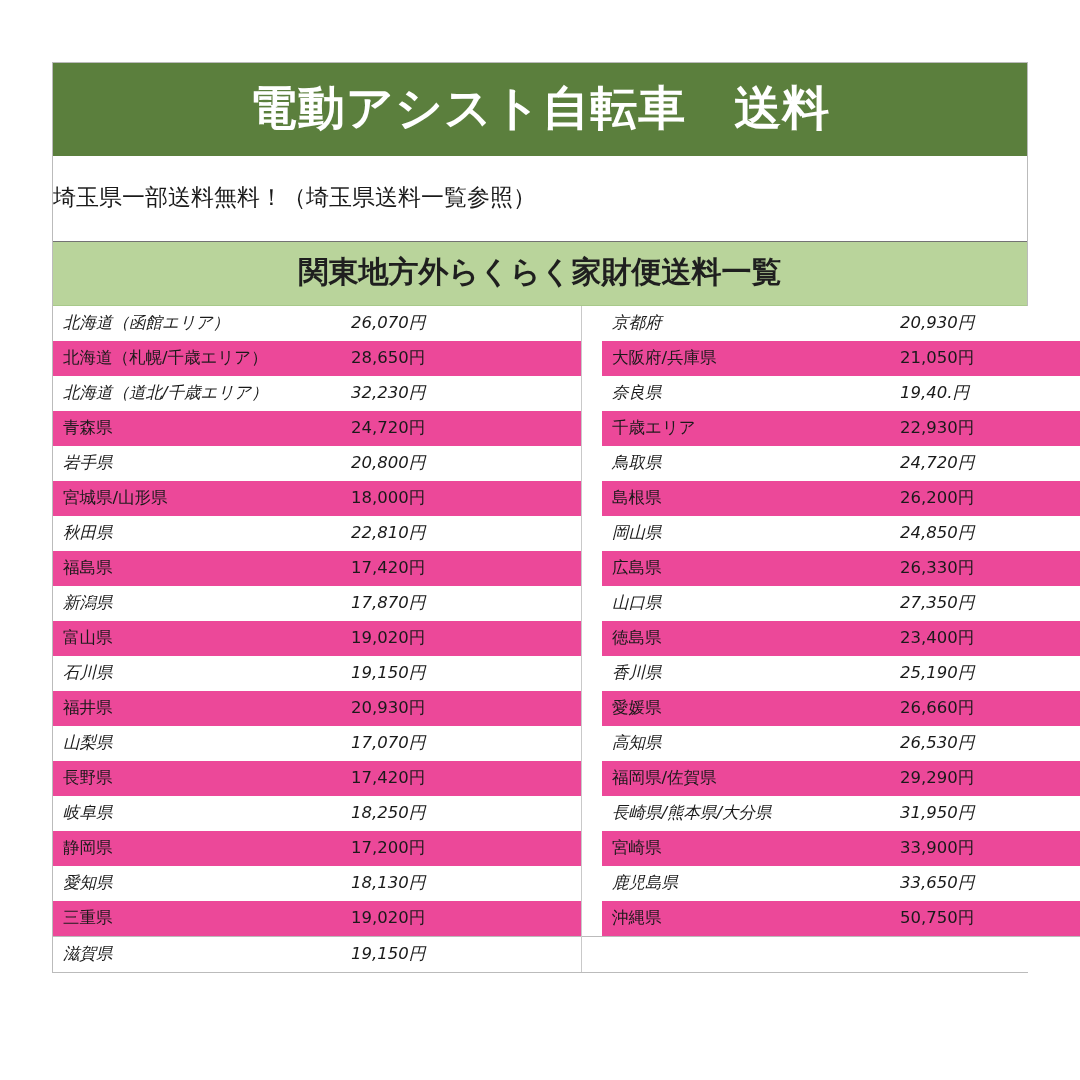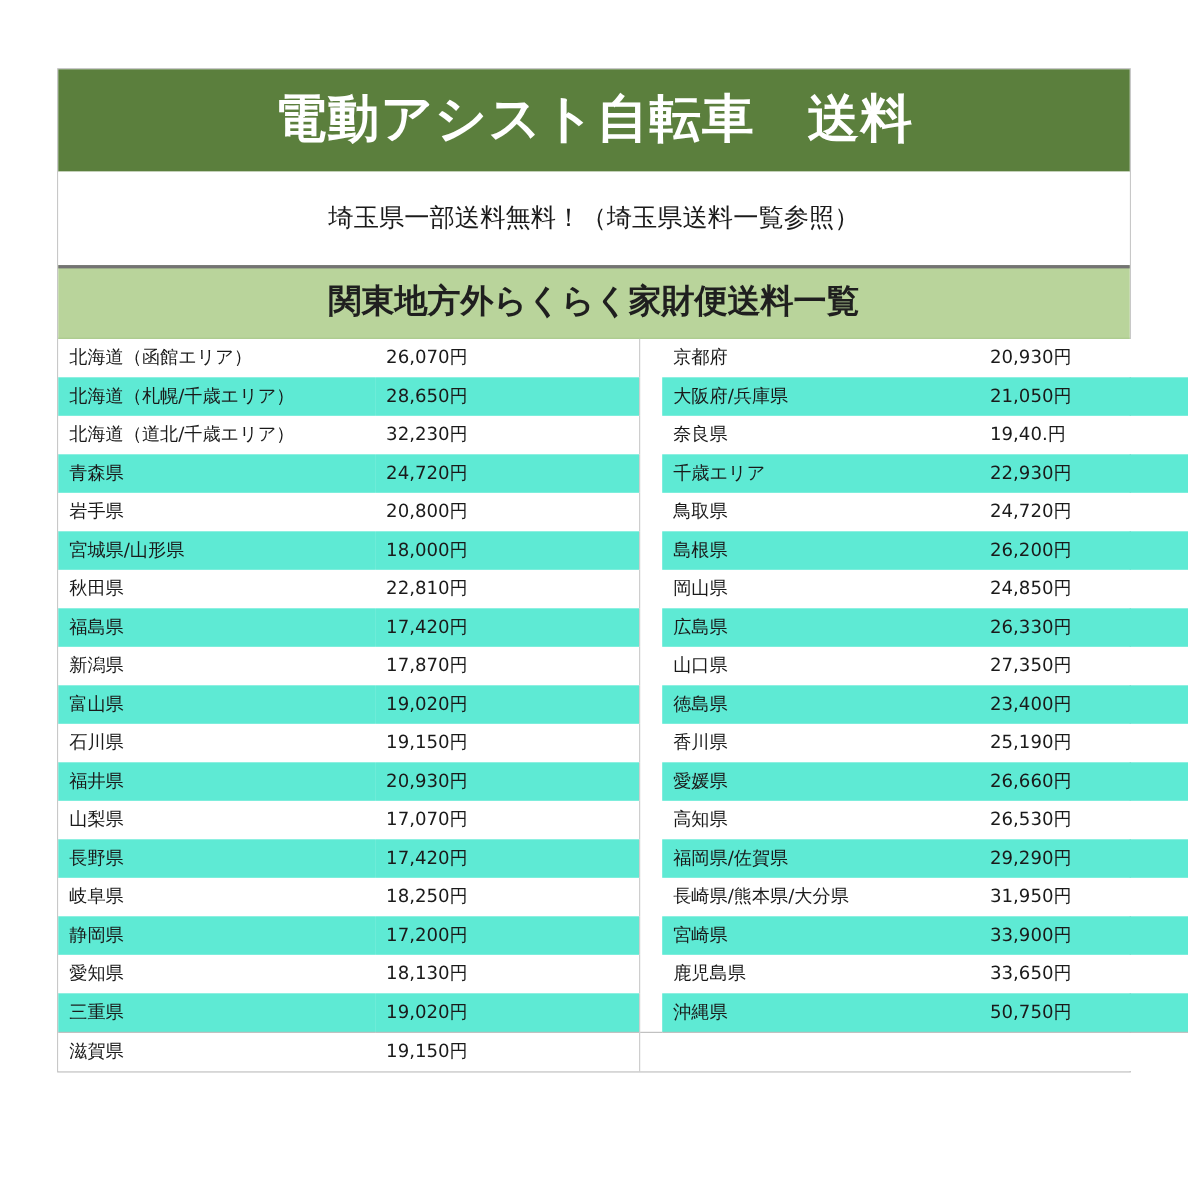--- a/index.html
+++ b/index.html
@@ -36,35 +36,34 @@
     font-weight: bold;
     letter-spacing: 1px;
     padding: 14px 0 16px 0;
     font-family: "DejaVu Sans", "Liberation Sans", sans-serif;
   }
   .notes {
     padding: 14px 0 16px 0;
     background: #ffffff;
   }
   .note-line {
-    text-align: center;
     font-size: 23px;
     color: #1a1a1a;
     padding: 12px 0;
     font-family: "Liberation Serif", "DejaVu Serif", serif;
   }
   .subtitle-bar {
     background: #b9d49b;
     color: #1f1f1f;
     text-align: center;
     font-size: 30px;
     font-weight: bold;
     padding: 10px 0 12px 0;
     font-family: "DejaVu Sans", "Liberation Sans", sans-serif;
-    border-top: 3px solid #737373;
+    border-top: 1px solid #737373;
     border-bottom: 1px solid #a8c98a;
   }
   table.fee-table {
     width: 100%;
     border-collapse: collapse;
     table-layout: fixed;
     font-family: "DejaVu Sans", "Liberation Sans", sans-serif;
   }
   table.fee-table td {
     font-size: 16.5px;
@@ -80,23 +79,24 @@
   td.price {
     width: 220px;
   }
   td.mid-gap {
     width: 0;
     border-left: 1px solid #c9c9c9;
     padding: 0;
   }
   tr.odd td {
     background: #ffffff;
+    font-style: italic;
   }
   tr.even td {
-    background: #5eead4;
+    background: #ec4899;
   }
   tr.even td.mid-gap, tr.odd td.mid-gap {
     background: transparent;
   }
   .sheet-bottom {
     border-top: 1px solid #bbbbbb;
   }
 </style>
 </head>
 <body>

